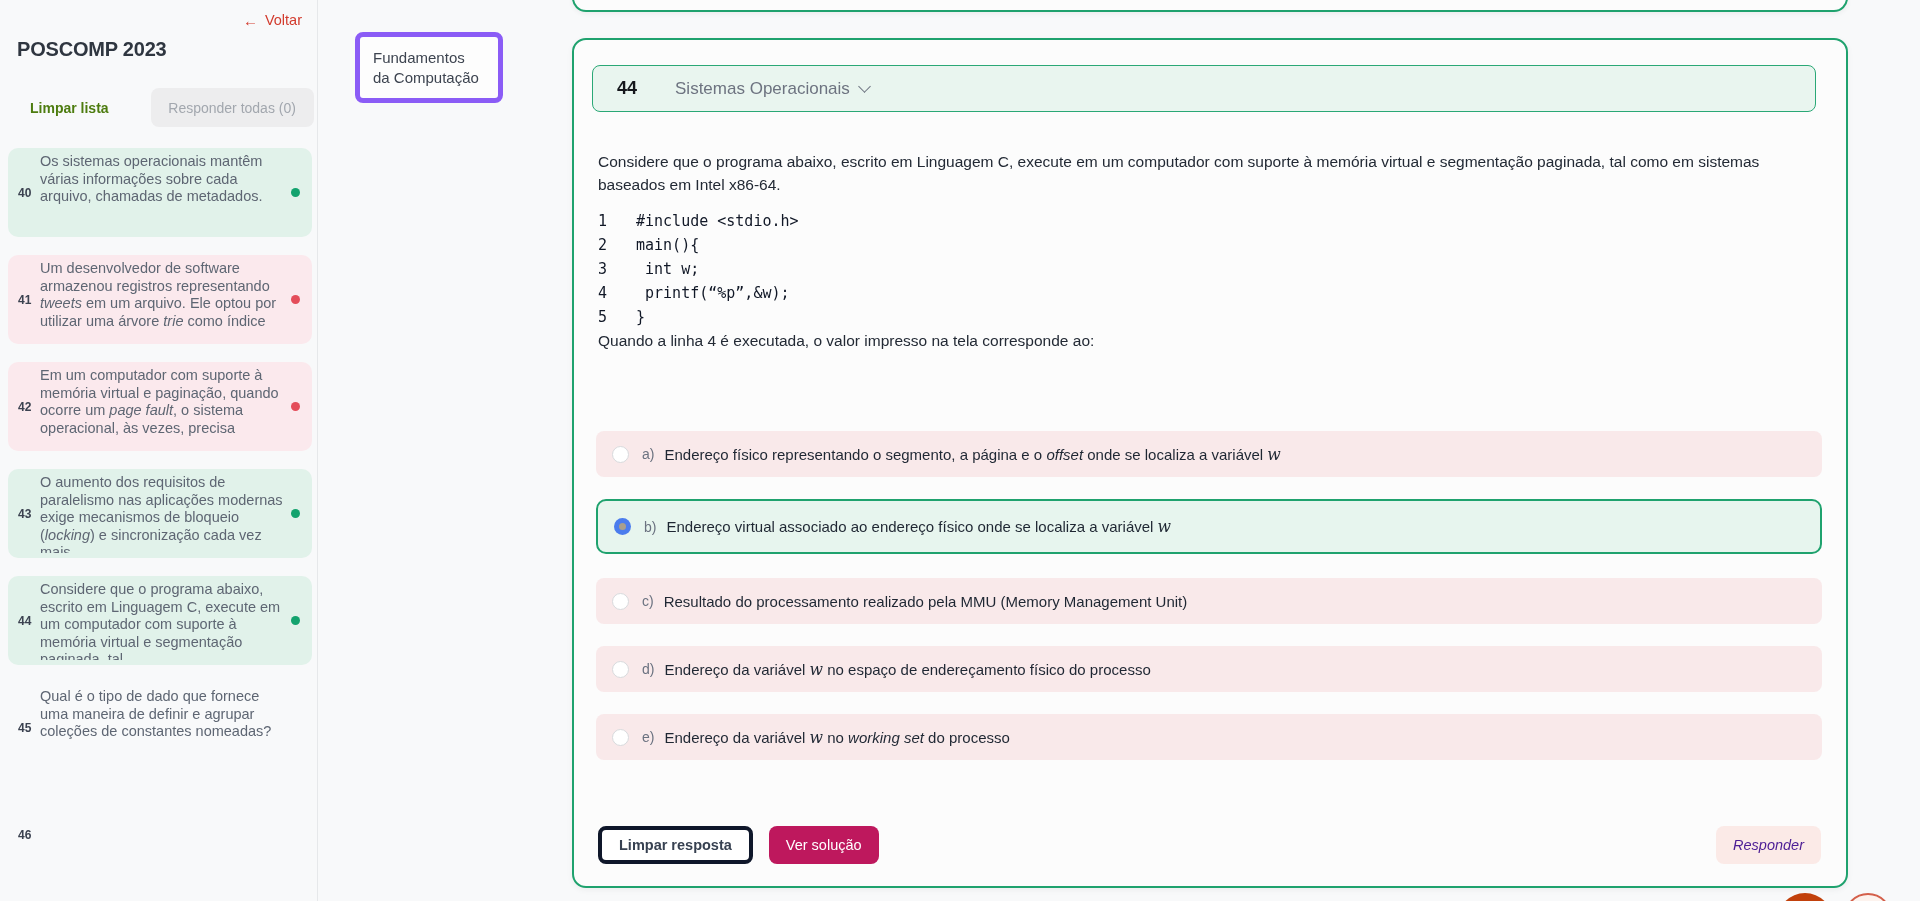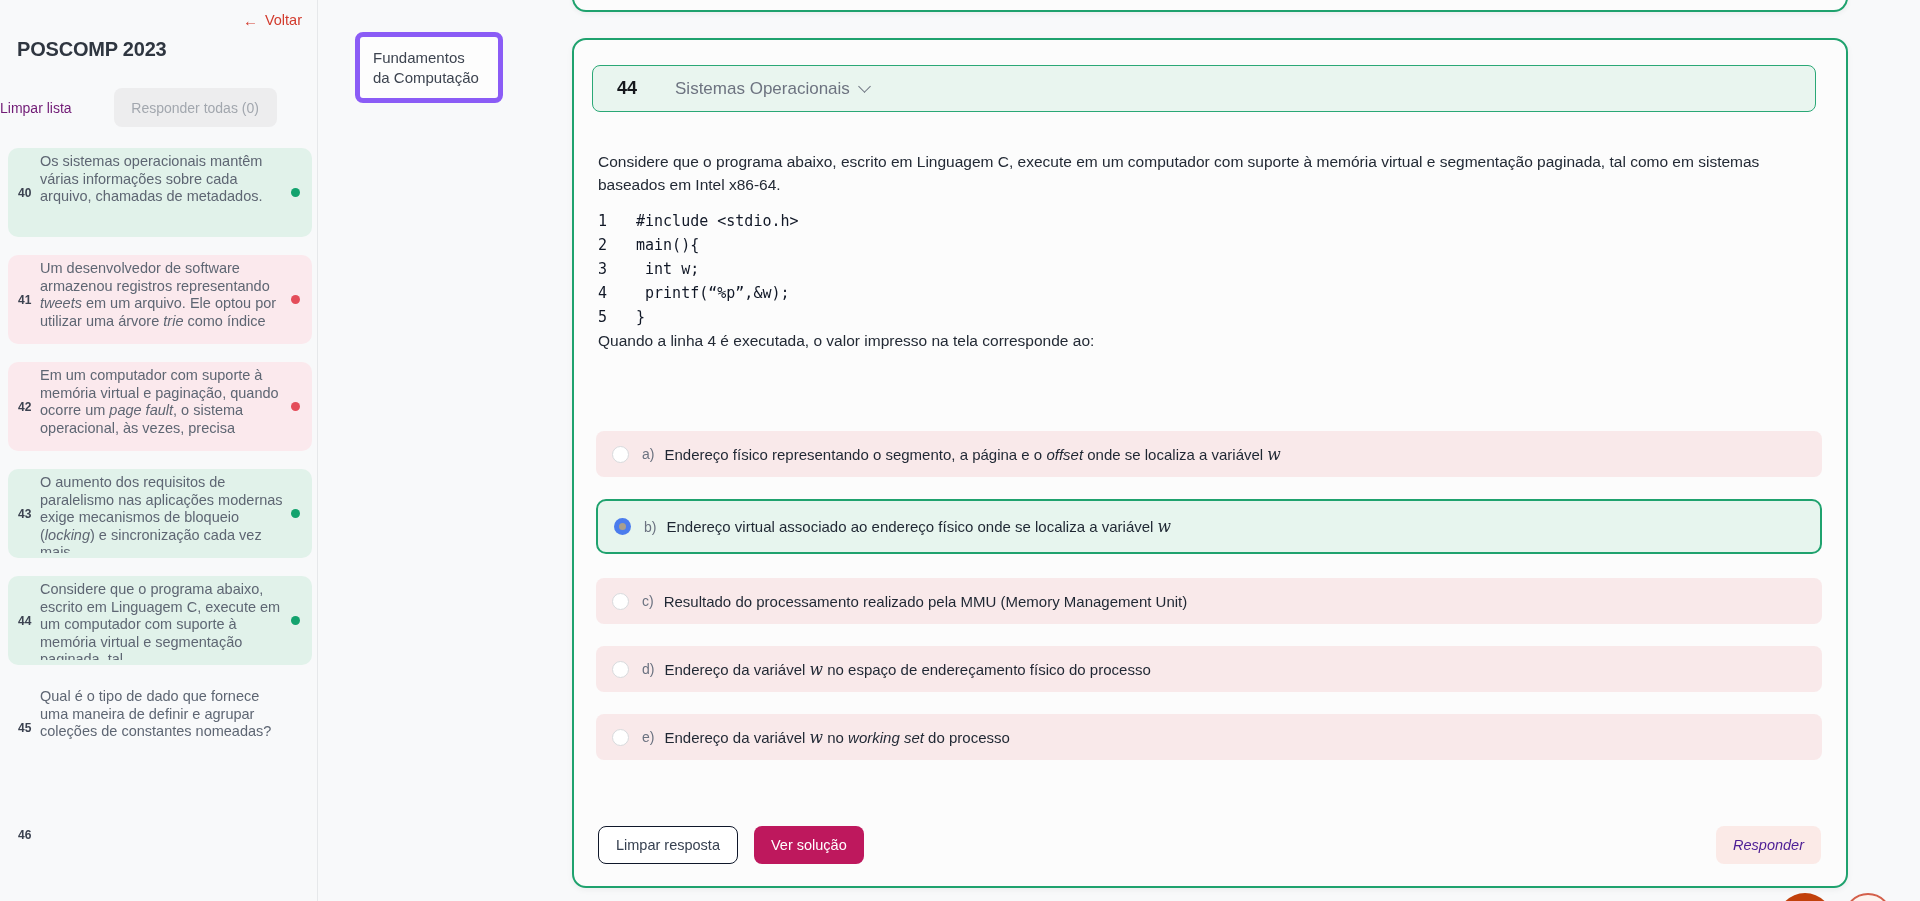--- a/index.html
+++ b/index.html
@@ -29,22 +29,22 @@
   .back-arrow { font-size: 15px; line-height: 1; }
   .sb-title {
     position: absolute; left: 17px; top: 38px;
     font-size: 20px; font-weight: 700; color: #2f3640; letter-spacing: -0.2px;
   }
   .sb-actions {
     position: absolute; left: 0; top: 88px; width: 318px; height: 39px;
     display: flex; align-items: center;
   }
   .btn-clear-list {
-    background: none; border: none; padding: 0;
-    color: #701a75; font-size: 14px; font-weight: 400; cursor: pointer;
+    margin-left: 30px; background: none; border: none; padding: 0;
+    color: #4d7c0f; font-size: 14px; font-weight: 700; cursor: pointer;
     font-family: inherit;
   }
   .btn-answer-all {
     margin-left: 42px; width: 163px; height: 39px;
     background: #ededee; border: none; border-radius: 8px;
     color: #a2a7ae; font-size: 14px; font-family: inherit; cursor: default; text-align: center;
   }
   .q-list { position: absolute; left: 8px; top: 148px; width: 304px; }
   .q-item {
     box-sizing: border-box;
@@ -146,22 +146,23 @@
 
   .actions {
     position: absolute; left: 24px; right: 25px; bottom: 22px;
     display: flex; align-items: center;
   }
   .actions button {
     font-family: inherit; font-size: 14.5px;
     height: 38px; border-radius: 8px; cursor: pointer;
   }
   .btn-outline {
-    background: #ffffff; border: 1px solid #0f172a; color: #374151;
+    background: #ffffff; border: 4px solid #0f172a; color: #374151;
     padding: 0 17px;
+    font-weight: bold;
   }
   .btn-rust {
     margin-left: 16px;
     background: #be185d; border: none; color: #ffffff;
     padding: 0 17px;
   }
   .btn-disabled {
     margin-left: auto;
     background: #fbeae7; border: none; color: #4c1d95;
     padding: 0 17px; cursor: default; font-style: italic;

